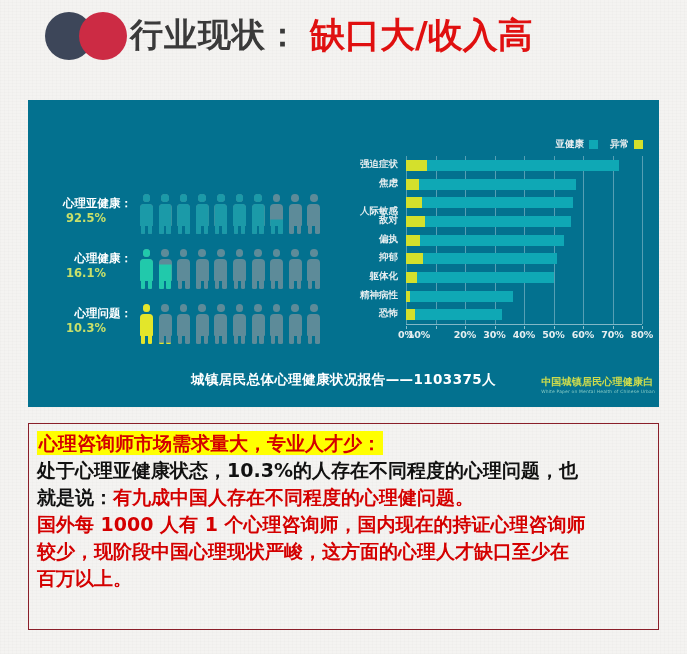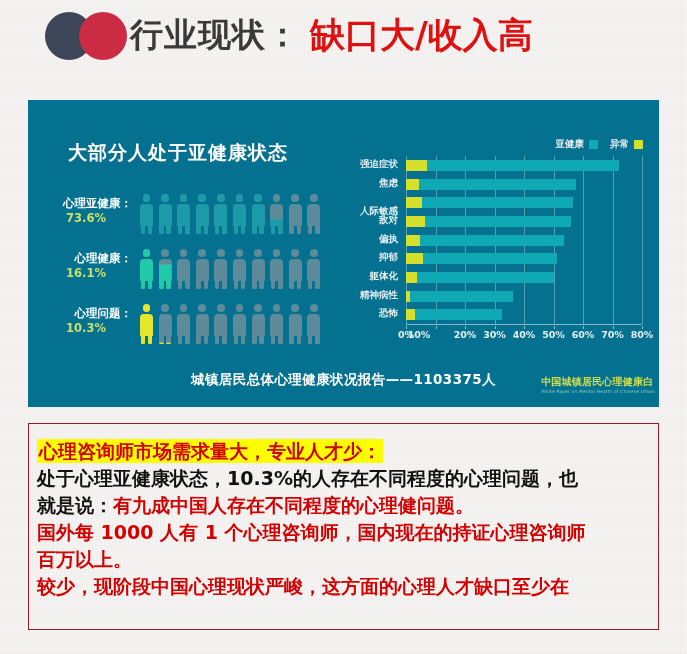--- a/index.html
+++ b/index.html
@@ -103,21 +103,21 @@
     position:absolute;right:4px;bottom:13px;
     color:#d8e24a;font-size:10px;font-weight:bold;letter-spacing:0.2px;
     white-space:nowrap;opacity:0.95;
   }
   .watermark .sub{display:block;font-size:4.4px;color:#8fd0c8;font-weight:normal;letter-spacing:0.2px;}
 
   
   .textbox{
     position:absolute;left:28px;top:423px;width:631px;height:207px;
     border:1.5px solid #8a1f2a;background:transparent;z-index:2;
-    box-sizing:border-box;padding:14px 8px 0 8px;
+    box-sizing:border-box;padding:6px 8px 0 8px;
   }
   .tb-line{
     font-size:19px;font-weight:bold;line-height:27px;
     color:#111;letter-spacing:0px;white-space:nowrap;
   }
   .hl{background:#ffff00;color:#d40000;padding:1px 2px;}
   .red{color:#d40000;}
   .blk{color:#111;}
 </style>
 </head>
@@ -129,26 +129,25 @@
     <div class="dot red"></div>
   </div>
   <div class="title-wrap">
     <span class="title-black">行业现状：</span><span class="title-red">缺口大/收入高</span>
   </div>
 </div>
 
 <div class="panel">
 
   <div class="picto-block">
-    <div class="picto-title">大部分人处于亚健康状态</div>
     <div class="picto-rows" id="picto-rows">
         <div class="picto-row">
           <div class="picto-label">
             <span class="nm">心理亚健康：</span>
-            <span class="pct">73.6%</span>
+            <span class="pct">92.5%</span>
           </div>
           <div class="picto-people">
             <div class="person" style="left: 0px;">
               <div class="bg p-base">
                 <div class="head"></div>
                 <div class="body"></div>
                 <div class="legL"></div>
                 <div class="legR"></div>
               </div>
               <div class="fg" style="clip-path: inset(0px);">
@@ -611,18 +610,18 @@
   <div class="tb-line">
     <span class="blk">处于心理亚健康状态，10.3%的人存在不同程度的心理问题，也</span>
   </div>
   <div class="tb-line">
     <span class="blk">就是说：</span><span class="red">有九成中国人存在不同程度的心理健问题。</span>
   </div>
   <div class="tb-line">
     <span class="red">国外每 1000 人有 1 个心理咨询师，国内现在的持证心理咨询师</span>
   </div>
   <div class="tb-line">
+    <span class="red">较少，现阶段中国心理现状严峻，这方面的</span><span class="red">心理人才缺口至少在</span>
+  </div>
+  <div class="tb-line">
     <span class="red">百万以上。</span>
   </div>
-  <div class="tb-line">
-    <span class="red">较少，现阶段中国心理现状严峻，这方面的</span><span class="red">心理人才缺口至少在</span>
-  </div>
 </div>
 
 </body></html>

